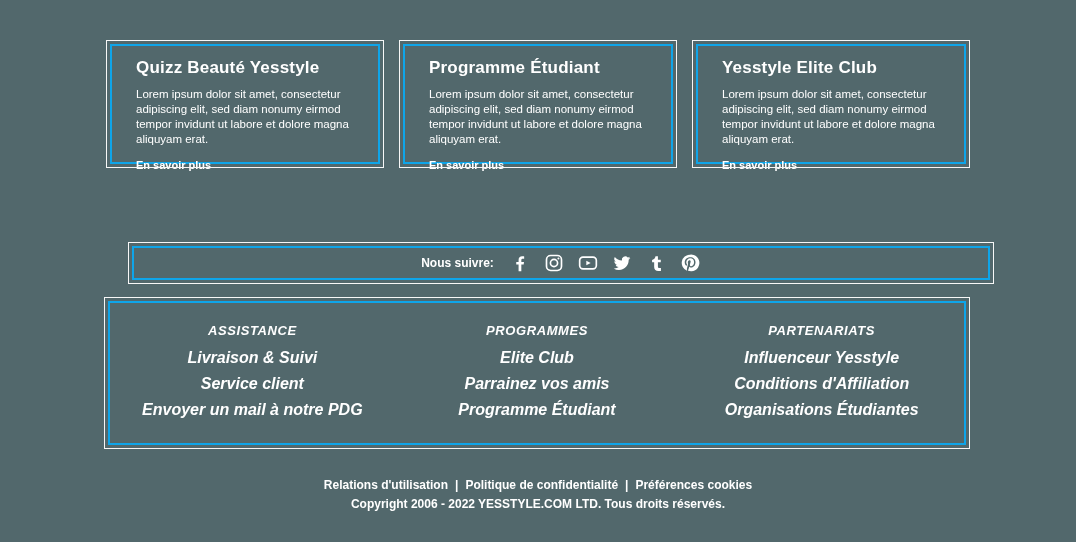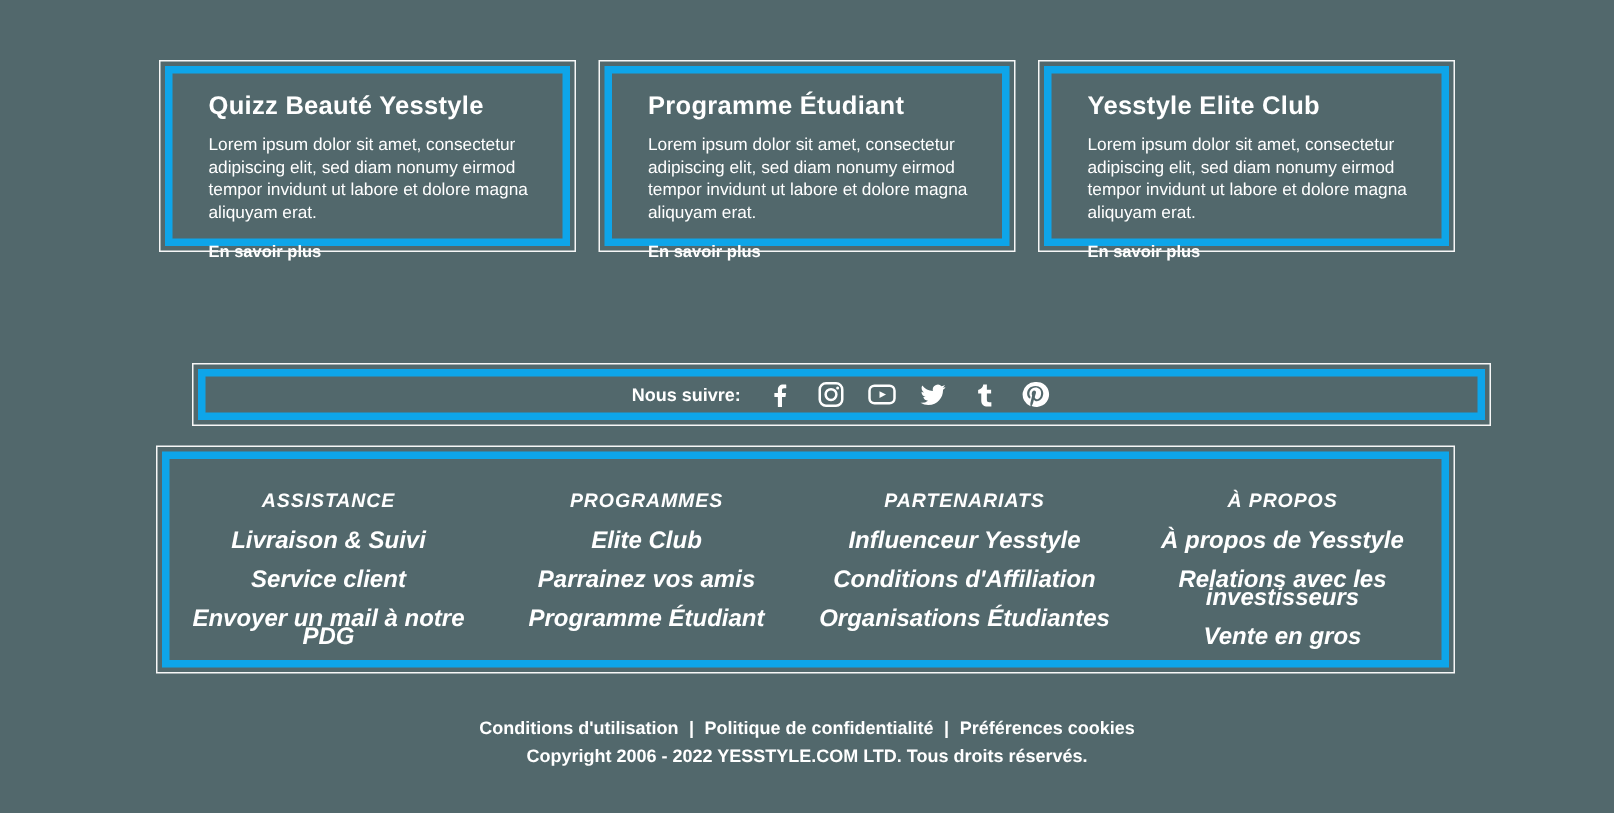--- a/index.html
+++ b/index.html
@@ -8,21 +8,21 @@
     background: #52686c;
     font-family: "Liberation Sans", sans-serif;
     color: #ffffff;
     position: relative;
     overflow: hidden;
   }
   .page { position: absolute; inset: 0; }
 
   
   .framed {
-    border: 5px solid #0ea5e9;
+    border: 2px solid #0ea5e9;
     outline: 1px solid #f7f7f7;
     outline-offset: 3px;
     box-sizing: border-box;
     background: transparent;
   }
 
   
   .cards-row {
     position: absolute; left: 110px; top: 44px;
     display: flex; gap: 23px;
@@ -178,29 +178,23 @@
       <a class="nav-link">Programme Étudiant</a>
     </div>
 
     <div class="nav-col">
       <div class="nav-heading">PARTENARIATS</div>
       <a class="nav-link">Influenceur Yesstyle</a>
       <a class="nav-link">Conditions d'Affiliation</a>
       <a class="nav-link">Organisations Étudiantes</a>
     </div>
 
-    <div class="nav-col">
-      <div class="nav-heading">À PROPOS</div>
-      <a class="nav-link">À propos de Yesstyle</a>
-      <a class="nav-link">Relations avec les investisseurs</a>
-      <a class="nav-link">Vente en gros</a>
-    </div>
 
   </div>
 
   <div class="legal">
     <div class="legal-line">
-      <a class="legal-link">Conditions d'utilisation</a><span class="legal-sep">|</span><a class="legal-link">Politique de confidentialité</a><span class="legal-sep">|</span><a class="legal-link">Préférences cookies</a>
+      <a class="legal-link">Relations d'utilisation</a><span class="legal-sep">|</span><a class="legal-link">Politique de confidentialité</a><span class="legal-sep">|</span><a class="legal-link">Préférences cookies</a>
     </div>
     <div class="legal-line copyright">Copyright 2006 - 2022 YESSTYLE.COM LTD. Tous droits réservés.</div>
   </div>
 
 </div>
 
 </body></html>

